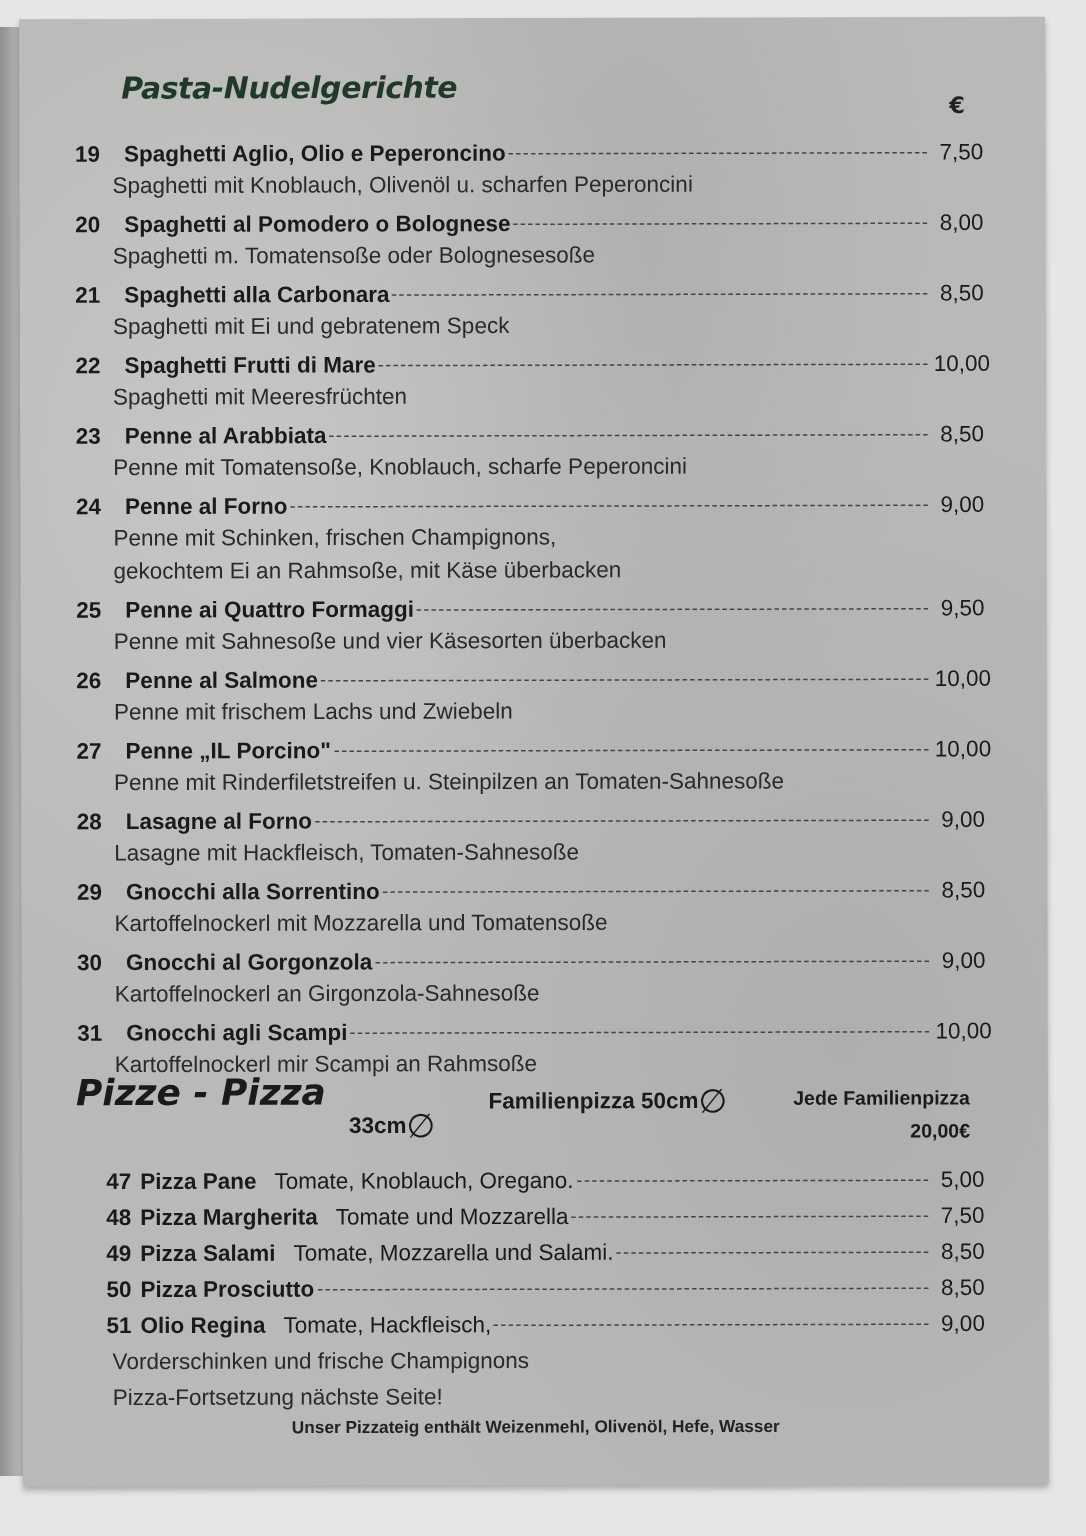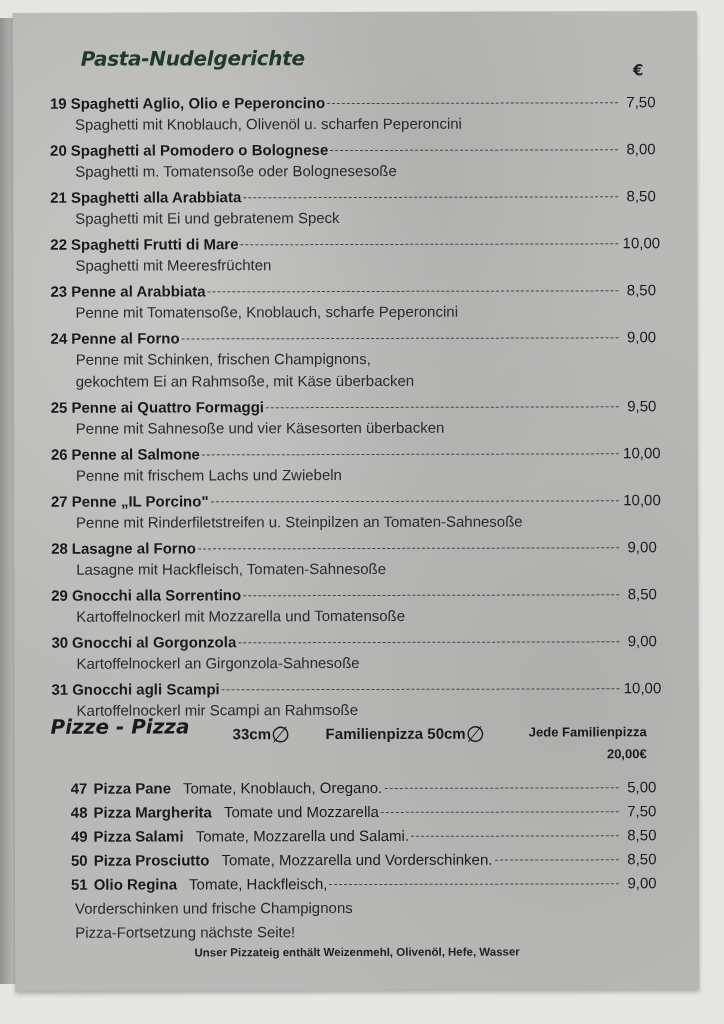--- a/index.html
+++ b/index.html
@@ -33,44 +33,44 @@
     position: absolute; left: 620px; top: 50px;
     font-size: 15px; font-weight: bold; color: #222;
   }
   .list { position: absolute; left: 37px; top: 80px; width: 612px; }
   .item { margin-bottom: 4px; }
   .row {
     display: flex; align-items: baseline;
     font-family: "Liberation Sans", sans-serif;
     font-size: 15px; color: #1a1a1a; line-height: 21px;
   }
-  .num { font-weight: bold; margin-right: 4px; }
+  .num { font-weight: bold; margin-right: 16px; }
   .name { font-weight: bold; white-space: nowrap; }
   .ingr { font-weight: normal; margin-left: 12px; white-space: nowrap; }
   .dots {
     flex: 1; margin: 0 2px;
     border-bottom: 1.5px dashed #444;
     transform: translateY(-4px);
   }
   .price { font-weight: normal; min-width: 42px; text-align: center; }
   .desc {
     font-family: "Liberation Sans", sans-serif;
     font-size: 15px; color: #2a2a2a; line-height: 22px;
     padding-left: 25px;
   }
   .pizza-head {
     position: absolute; left: 36px; top: 702px; width: 612px; height: 60px;
   }
   .pizza-title {
     position: absolute; left: 0; top: 0;
-    font-style: italic; font-weight: bold; font-size: 20px; color: #1a1a1a;
+    font-style: italic; font-weight: bold; font-size: 24px; color: #1a1a1a;
     font-family: "DejaVu Sans", sans-serif;
   }
   .pizza-size {
-    position: absolute; left: 182px; top: 8px;
+    position: absolute; left: 182px; top: 24px;
     font-family: "Liberation Sans", sans-serif; font-weight: bold; font-size: 15px; color: #1a1a1a;
   }
   .diam { font-size: 22px; font-weight: normal; vertical-align: -3px; }
   .family {
     position: absolute; left: 275px; top: 8px;
     font-family: "Liberation Sans", sans-serif; font-weight: bold; font-size: 15px; color: #1a1a1a;
   }
   .family-note {
     position: absolute; right: 16px; top: 8px; text-align: right;
     font-family: "Liberation Sans", sans-serif; font-weight: bold; font-size: 13px; color: #1a1a1a;
@@ -112,21 +112,21 @@
           <span class="num">20</span>
           <span class="name">Spaghetti al Pomodero o Bolognese</span>
           <span class="dots"></span>
           <span class="price">8,00</span>
         </div>
       <div class="desc">Spaghetti m. Tomatensoße oder Bolognesesoße</div>
     </div>
     <div class="item">
       <div class="row">
           <span class="num">21</span>
-          <span class="name">Spaghetti alla Arabbiata</span>
+          <span class="name">Spaghetti alla Carbonara</span>
           <span class="dots"></span>
           <span class="price">8,50</span>
         </div>
       <div class="desc">Spaghetti mit Ei und gebratenem Speck</div>
     </div>
     <div class="item">
       <div class="row">
           <span class="num">22</span>
           <span class="name">Spaghetti Frutti di Mare</span>
           <span class="dots"></span>
@@ -246,21 +246,20 @@
     <div class="row">
         <span class="num">49</span>
         <span class="name">Pizza Salami</span>
         <span class="ingr">Tomate, Mozzarella und Salami.</span>
         <span class="dots"></span>
         <span class="price">8,50</span>
       </div>
     <div class="row">
         <span class="num">50</span>
         <span class="name">Pizza Prosciutto</span>
-        <span class="ingr">Tomate, Mozzarella und Vorderschinken.</span>
         <span class="dots"></span>
         <span class="price">8,50</span>
       </div>
     <div class="row">
         <span class="num">51</span>
         <span class="name">Olio Regina</span>
         <span class="ingr">Tomate, Hackfleisch,</span>
         <span class="dots"></span>
         <span class="price">9,00</span>
       </div>

